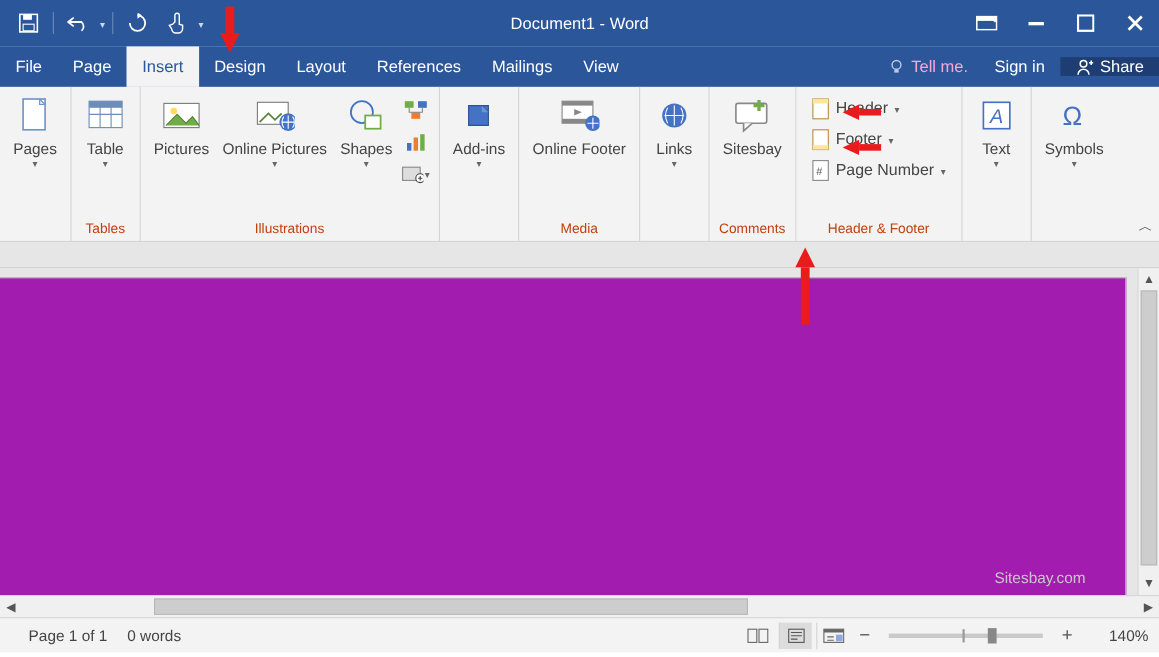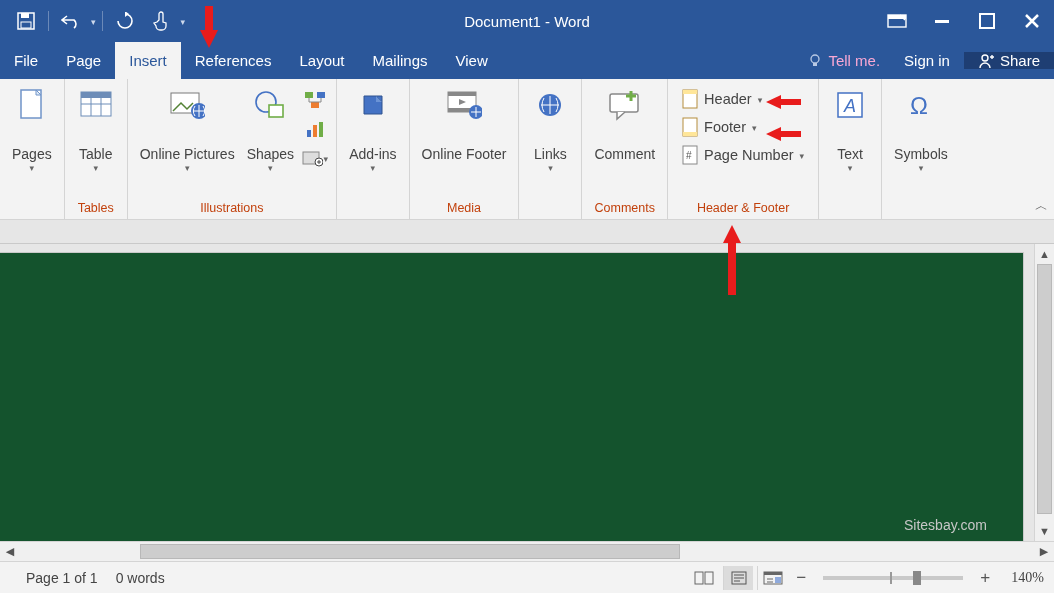--- a/index.html
+++ b/index.html
@@ -20,32 +20,32 @@
   .tellme { display:flex; align-items:center; gap:5px; color:#f9a8d4; font-size:15px; padding:0 10px; }
   .signin { padding:0 14px; display:flex; align-items:center; font-size:15px; }
   .share { background:#1e3e73; padding:0 14px; display:flex; align-items:center; gap:6px; font-size:15px; }
 
   .ribbon { height:141px; background:#f3f3f3; border-bottom:1px solid #d4d4d4; display:flex; position:relative; }
   .group { display:flex; flex-direction:column; align-items:center; border-right:1px solid #d4d4d4; padding:4px 6px 0 6px; }
   .group-body { display:flex; align-items:flex-start; flex:1; }
   .group-label { font-size:12.5px; color:#c2410c; padding:3px 0 4px; }
   .bigbtn { display:flex; flex-direction:column; align-items:center; justify-content:flex-start; padding:4px 6px; text-align:center; font-size:14px; color:#444; min-width:50px; }
   .bigbtn .ico { width:36px; height:36px; display:flex; align-items:center; justify-content:center; margin-bottom:4px; }
-  .bigbtn .lbl { line-height:1.15;margin-top:19px; }
+  .bigbtn .lbl { line-height:1.15; }
   .drop { font-size:9px; color:#666; margin-top:1px; }
   .smallcol { display:flex; flex-direction:column; gap:3px; padding:4px 2px; }
   .smallbtn { width:26px; height:26px; display:flex; align-items:center; justify-content:center; }
   .hf-list { display:flex; flex-direction:column; gap:4px; padding:4px 4px; }
   .hf-item { display:flex; align-items:center; gap:6px; font-size:14.5px; color:#444; padding:2px 4px; white-space:nowrap; }
   .hf-item .hfi { width:16px; height:20px; }
   .collapse { position:absolute; right:6px; bottom:4px; font-size:13px; color:#555; }
 
   .ruler { height:24px; background:#e6e6e6; border-bottom:1px solid #c9c9c9; }
   .docwrap { position:relative; height:297px; background:#e6e6e6; display:flex; }
-  .page { position:absolute; left:0; top:8px; right:30px; bottom:0; background:#14532d; border:1px solid #c9c9c9; border-left:none; border-bottom:none; }
+  .page { position:absolute; left:0; top:8px; right:30px; bottom:0; background:#a21caf; border:1px solid #c9c9c9; border-left:none; border-bottom:none; }
   .watermark { position:absolute; right:36px; bottom:8px; color:#c7c7c7; font-size:14px; }
   .vscroll { position:absolute; right:0; top:0; width:20px; bottom:0; background:#f0f0f0; border-left:1px solid #d4d4d4; }
   .vscroll .arr { height:20px; display:flex; align-items:center; justify-content:center; color:#555; font-size:11px; }
   .vscroll .thumb { position:absolute; left:2px; right:2px; top:20px; height:250px; background:#cdcdcd; border:1px solid #b8b8b8; }
 
   .hscroll { height:20px; background:#f0f0f0; border-top:1px solid #d4d4d4; display:flex; align-items:center; position:relative; }
   .hscroll .arr { width:20px; height:20px; display:flex; align-items:center; justify-content:center; color:#555; font-size:11px; }
   .hscroll .track { flex:1; position:relative; height:100%; }
   .hscroll .thumb { position:absolute; left:120px; width:540px; top:2px; bottom:2px; background:#cdcdcd; border:1px solid #b8b8b8; }
 
@@ -124,22 +124,23 @@
           <path d="M2 2 L14 14 M14 2 L2 14" stroke="#fff" stroke-width="2.5"></path>
         </svg>
       </div>
   </div>
 </div>
 
 <div class="tabbar">
   <div class="tab">File</div>
   <div class="tab">Page</div>
   <div class="tab active">Insert</div>
+  <div class="tab">Design</div>
+  <div class="tab">Layout</div>
   <div class="tab">References</div>
-  <div class="tab">Layout</div>
   <div class="tab">Mailings</div>
   <div class="tab">View</div>
   <div class="tabbar-right">
     <div class="tellme">
       <svg width="15" height="15">
           <circle cx="7" cy="6" r="4" fill="none" stroke="#b9c9e4" stroke-width="1.3"></circle>
           <rect x="5" y="10" width="4" height="3" fill="#b9c9e4"></rect>
         </svg>
       <span>Tell me.</span>
     </div>
@@ -187,20 +188,30 @@
         <div class="drop">▾</div>
       </div>
     </div>
     <div class="group-label">Tables</div>
   </div>
 
   <div class="group">
     <div class="group-body">
       <div class="bigbtn">
         <div class="ico">
+            <svg width="36" height="30">
+              <rect x="2" y="4" width="32" height="22" fill="#fff" stroke="#7a7a7a"></rect>
+              <circle cx="11" cy="11" r="3" fill="#ffd966"></circle>
+              <path d="M4 24 L14 14 L22 22 L28 16 L34 24" fill="#70ad47" stroke="#548235"></path>
+            </svg>
+          </div>
+        <div class="lbl">Pictures</div>
+      </div>
+      <div class="bigbtn">
+        <div class="ico">
             <svg width="40" height="32">
               <rect x="2" y="4" width="28" height="20" fill="#fff" stroke="#7a7a7a"></rect>
               <path d="M4 22 L12 14 L18 20 L24 14" fill="none" stroke="#548235" stroke-width="1.5"></path>
               <circle cx="30" cy="22" r="8" fill="#4472c4"></circle>
               <path d="M24 22 H36 M30 16 V28 M26 17 a9 9 0 0 0 0 10 M34 17 a9 9 0 0 1 0 10" stroke="#fff" stroke-width="1" fill="none"></path>
             </svg>
           </div>
         <div class="lbl">Online Pictures</div>
         <div class="drop">▾</div>
       </div>
@@ -297,21 +308,21 @@
   <div class="group">
     <div class="group-body">
       <div class="bigbtn">
         <div class="ico">
             <svg width="36" height="32">
               <rect x="3" y="5" width="28" height="18" rx="2" fill="#fff" stroke="#888" stroke-width="1.5"></rect>
               <path d="M10 23 L10 30 L18 23" fill="#fff" stroke="#888" stroke-width="1.5"></path>
               <path d="M24 2 v10 M19 7 h10" stroke="#70ad47" stroke-width="3"></path>
             </svg>
           </div>
-        <div class="lbl">Comment</div>
+        <div class="lbl">Sitesbay</div>
       </div>
     </div>
     <div class="group-label">Comments</div>
   </div>
 
   <div class="group">
     <div class="group-body">
       <div class="hf-list">
         <div class="hf-item">
           <svg class="hfi" viewBox="0 0 16 20">
@@ -422,20 +433,20 @@
           <path d="M4 8 H10 M4 11 H10" stroke="#666"></path>
           <rect x="12" y="6" width="6" height="6" fill="#8faadc"></rect>
         </svg>
       </div>
     <div class="zbtn">−</div>
     <div class="zoom-slider">
         <div class="zmid"></div>
         <div class="zthumb"></div>
       </div>
     <div class="zbtn">+</div>
-    <span style="margin-left:12px;font-family:Liberation Serif, serif;">140%</span>
+    <span style="margin-left:24px;">140%</span>
   </div>
 </div>
 
 <div class="arrow-down" style="top:30px; left:200px;"></div>
 <div class="arrow-left" style="top:95px; left:766px;"></div>
 <div class="arrow-left" style="top:127px; left:766px;"></div>
 <div class="arrow-up" style="top:225px; left:723px;"></div>
 
 </body></html>

